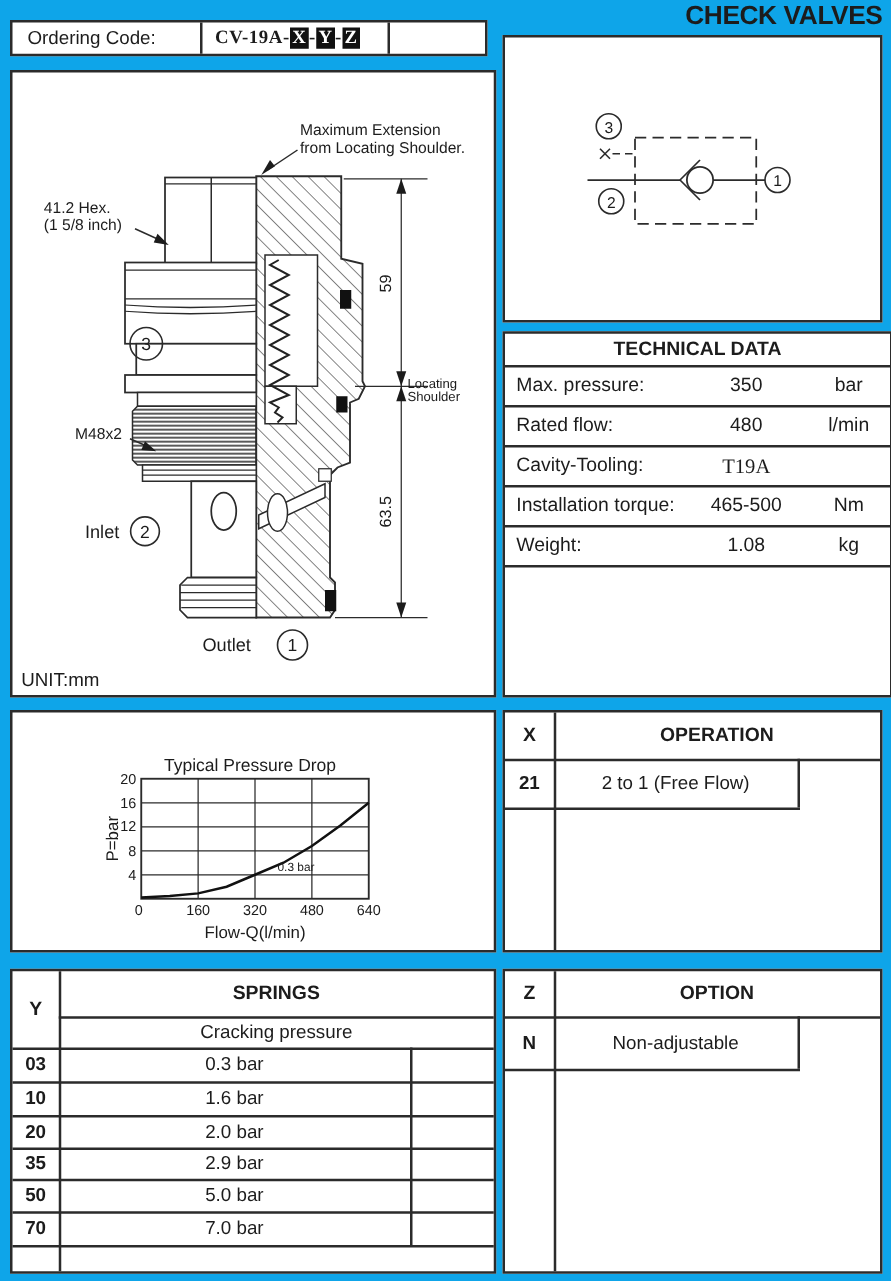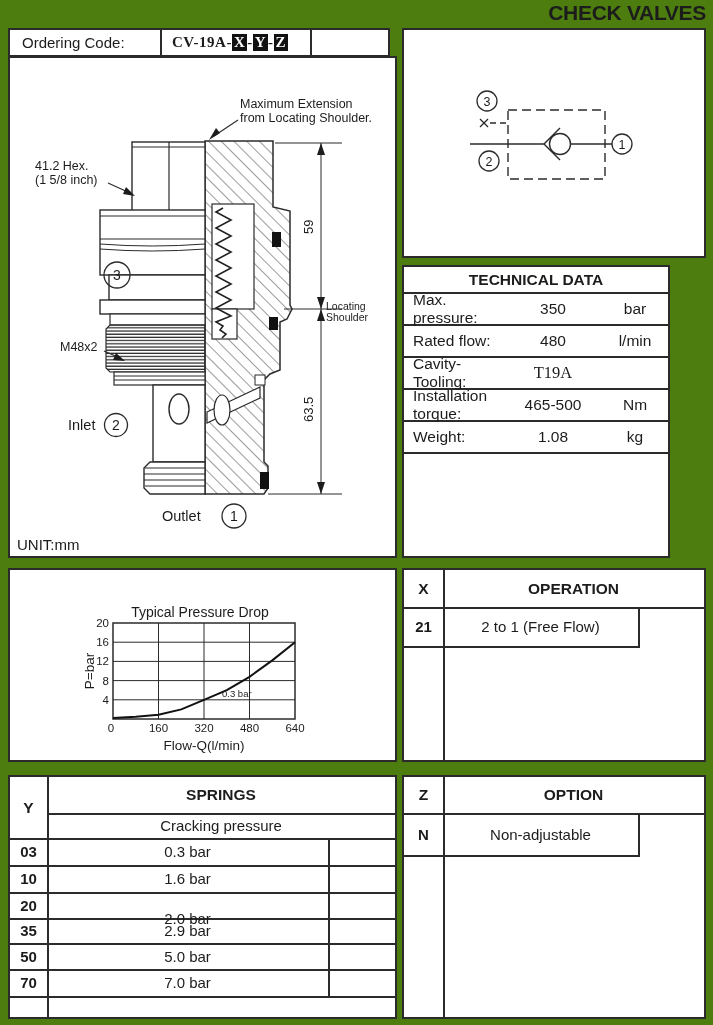--- a/index.html
+++ b/index.html
@@ -1,18 +1,18 @@
 <!DOCTYPE html>
 <html><head>
 <meta charset="utf-8">
 <style>
   * { margin:0; padding:0; box-sizing:border-box; }
   html,body { background:#fff; }
   body { font-family:"Liberation Sans", sans-serif; color:#1c1c1c; }
-  #page { position:relative; width:713px; height:1025px; background:#4d7c0f; overflow:hidden; }
+  #page { position:relative; width:713px; height:1025px; background:#0ea5e9; overflow:hidden; }
   .box { position:absolute; border:2px solid #2b2b2b; background:#fff; }
   .hline { position:absolute; height:2px; background:#2b2b2b; }
   .vline { position:absolute; width:2px; background:#2b2b2b; }
   .ctr { display:flex; align-items:center; justify-content:center; text-align:center; }
   .bold { font-weight:bold; }
   #page-title { position:absolute; top:1px; right:7px; font-size:21px; font-weight:bold; letter-spacing:-0.3px; }
   
   .ord-label { font-size:15px; padding-left:12px; }
   .ord-code { font-size:15px; font-weight:bold; letter-spacing:0.5px; padding-left:12px; }
   .inv { background:#111; color:#fff; padding:0 2px; }
@@ -29,21 +29,21 @@
   svg text { fill:#1c1c1c; }
   .unit-note { position:absolute; left:7px; bottom:3px; font-size:15px; }
 </style>
 </head>
 <body>
 
 <div id="page">
 
   <div id="page-title">CHECK VALVES</div>
 
-  <div class="box" style="left:8px;top:28px;width:382px;height:29px;">
+  <div class="box" style="left:8px;top:16px;width:382px;height:29px;">
     <div class="vline" style="left:150px;top:0;height:25px;"></div>
     <div class="vline" style="left:300px;top:0;height:25px;"></div>
     <div class="cell ord-label" style="left:0;top:0;width:150px;height:25px;justify-content:flex-start;">Ordering Code:</div>
     <div class="cell ord-code" style="left:150px;top:0;width:150px;height:25px;justify-content:flex-start;font-family:Liberation Serif, serif;">
       <span>CV-19A-</span>
         <span class="inv">X</span>
         <span>-</span>
         <span class="inv">Y</span>
         <span>-</span>
         <span class="inv">Z</span>
@@ -159,21 +159,21 @@
       <line x1="140" y1="114" x2="156" y2="130" stroke="#2b2b2b" stroke-width="1.4"></line>
       <circle cx="156" cy="114" r="10.5" fill="none" stroke="#2b2b2b" stroke-width="1.4"></circle>
       <line x1="166.5" y1="114" x2="208" y2="114" stroke="#2b2b2b" stroke-width="1.4"></line>
       <circle cx="218" cy="114" r="10" fill="none" stroke="#2b2b2b" stroke-width="1.3"></circle>
       <text x="218" y="119" font-size="12.5" text-anchor="middle">1</text>
       <circle cx="85" cy="131" r="10" fill="none" stroke="#2b2b2b" stroke-width="1.3"></circle>
       <text x="85" y="136" font-size="12.5" text-anchor="middle">2</text>
     </svg>
   </div>
 
-  <div class="box" style="left:402px;top:265px;width:268px;height:293px;">
+  <div class="box" style="left:402px;top:265px;width:312px;height:293px;">
     <div class="td-header ctr">TECHNICAL DATA</div>
     <div class="td-row">
       <span class="lbl">Max. pressure:</span>
       <span class="val">350</span>
       <span class="unit">bar</span>
     </div>
     <div class="td-row">
       <span class="lbl">Rated flow:</span>
       <span class="val">480</span>
       <span class="unit">l/min</span>
@@ -252,21 +252,21 @@
     <div class="hline" style="left:0;top:219px;width:385px;"></div>
     <div class="vline" style="left:318px;top:61px;height:158px;"></div>
     <div class="cell hdr-txt" style="left:0;top:0;width:37px;height:61px;">Y</div>
     <div class="cell body-txt" style="left:37px;top:36px;width:348px;height:25px;">Cracking pressure</div>
     <div class="cell hdr-txt" style="left:37px;top:0;width:348px;height:36px;">SPRINGS</div>
     <div class="cell bold body-txt" style="left:0;top:61px;width:37px;height:27px;">03</div>
     <div class="cell body-txt" style="left:37px;top:61px;width:281px;height:27px;">0.3 bar</div>
     <div class="cell bold body-txt" style="left:0;top:88px;width:37px;height:27px;">10</div>
     <div class="cell body-txt" style="left:37px;top:88px;width:281px;height:27px;">1.6 bar</div>
     <div class="cell bold body-txt" style="left:0;top:115px;width:37px;height:26px;">20</div>
-    <div class="cell body-txt" style="left:37px;top:128px;width:281px;height:26px;">2.0 bar</div>
+    <div class="cell body-txt" style="left:37px;top:115px;width:281px;height:26px;">2.0 bar</div>
     <div class="cell bold body-txt" style="left:0;top:141px;width:37px;height:25px;">35</div>
     <div class="cell body-txt" style="left:37px;top:141px;width:281px;height:25px;">2.9 bar</div>
     <div class="cell bold body-txt" style="left:0;top:166px;width:37px;height:26px;">50</div>
     <div class="cell body-txt" style="left:37px;top:166px;width:281px;height:26px;">5.0 bar</div>
     <div class="cell bold body-txt" style="left:0;top:192px;width:37px;height:27px;">70</div>
     <div class="cell body-txt" style="left:37px;top:192px;width:281px;height:27px;">7.0 bar</div>
   </div>
 
   <div class="box" style="left:402px;top:775px;width:304px;height:244px;">
     <div class="vline" style="left:39px;top:0;height:240px;"></div>

